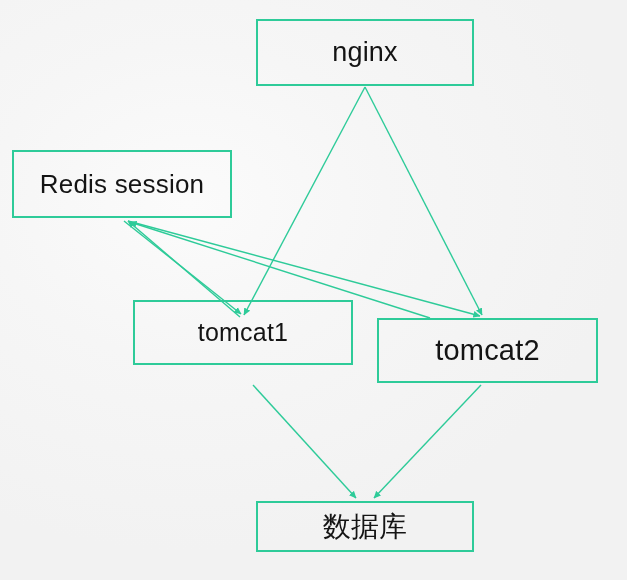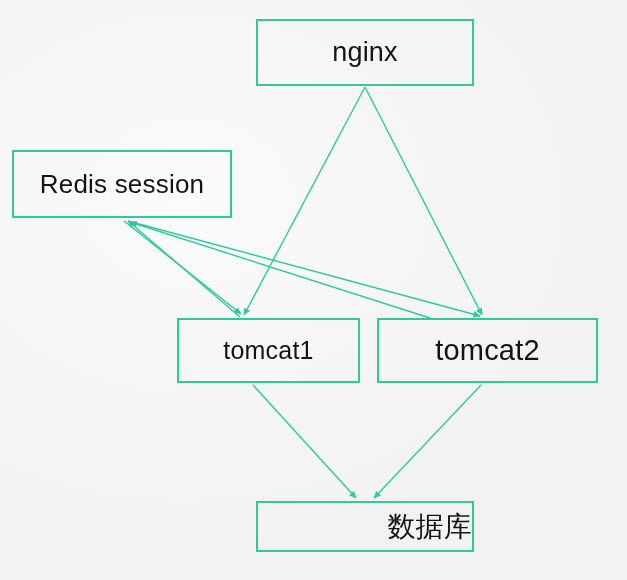--- a/index.html
+++ b/index.html
@@ -39,23 +39,23 @@
     justify-content: center;
     color: #141414;
     letter-spacing: 0.2px;
   }
   .node-label {
     display: block;
     line-height: 1;
   }
   #node-nginx      { left: 256px; top: 19px;  width: 218px; height: 67px; }
   #node-redis      { left: 12px;  top: 150px; width: 220px; height: 68px; }
-  #node-tomcat1    { left: 133px; top: 318px; width: 183px; height: 65px; margin-left: 44px; }
+  #node-tomcat1    { left: 133px; top: 300px; width: 220px; height: 65px; }
   #node-tomcat2    { left: 377px; top: 318px; width: 221px; height: 65px; }
-  #node-database   { left: 256px; top: 501px; width: 218px; height: 51px; justify-content: flex-end; }
+  #node-database   { left: 256px; top: 501px; width: 218px; height: 51px; }
 
   #node-nginx .node-label    { font-size: 27px; }
   #node-redis .node-label    { font-size: 26px; }
   #node-tomcat1 .node-label  { font-size: 25px; }
   #node-tomcat2 .node-label  { font-size: 29px; }
   #node-database .node-label { font-size: 28px; font-family: "DejaVu Sans", sans-serif; }
 </style>
 </head>
 <body>
 

